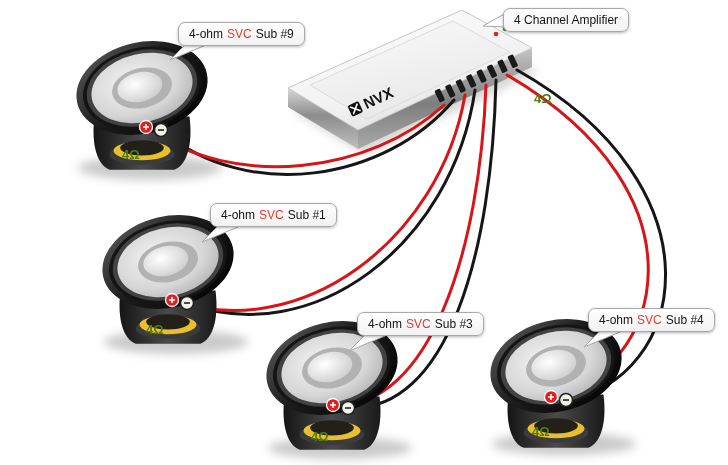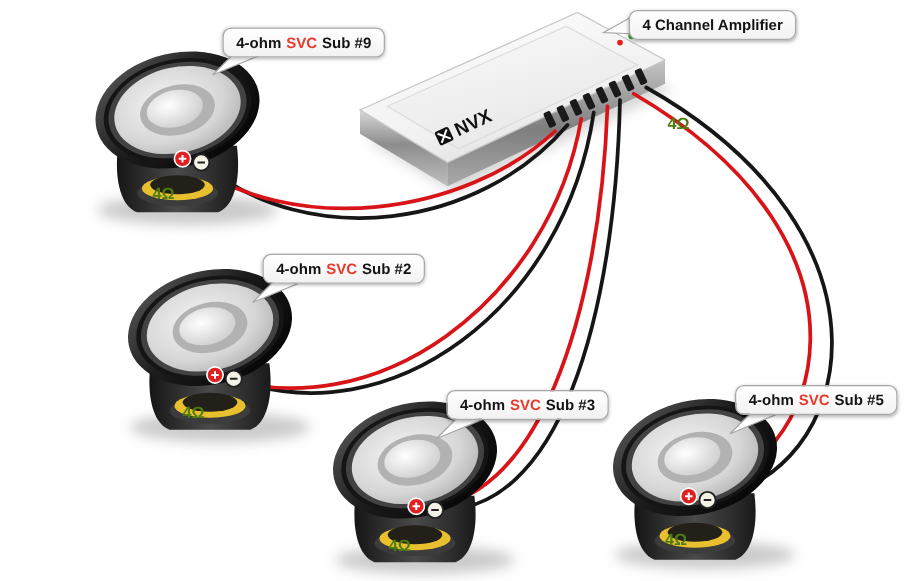--- a/index.html
+++ b/index.html
@@ -4,21 +4,21 @@
 <style>
   * { margin:0; padding:0; box-sizing:border-box; }
   html,body { width:728px; height:465px; background:#fff; overflow:hidden;
               font-family:"Liberation Sans", sans-serif; }
   .stage { position:relative; width:728px; height:465px; background:#fff; }
   .stage > svg { position:absolute; left:0; top:0; }
   .callout {
     position:absolute; display:inline-flex; gap:4px; align-items:center;
     background:linear-gradient(#ffffff,#f2f2f2);
     border:1px solid #a8a8a8; border-radius:7px;
-    padding:4px 10px; font-size:12px; font-weight:bold; color:#141414;
+    padding:4px 10px; font-size:12px; font-weight:normal; color:#141414;
     box-shadow:0 1px 3px rgba(0,0,0,.30); white-space:nowrap; z-index:5;
   }
   .callout .svc { color:#e8392b; }
   .ohm {
     position:absolute; font-size:13px; font-weight:bold; color:#4d7c0f; z-index:4;
   }
 </style>
 </head>
 <body>
 
@@ -160,33 +160,33 @@
       <span>Sub #9</span>
   </div>
 
   <div class="callout" style="left:503px; top:8px;">
     <span>4 Channel Amplifier</span>
   </div>
 
   <div class="callout" style="left:210px; top:203px;">
     <span>4-ohm</span>
       <span class="svc">SVC</span>
-      <span>Sub #2</span>
+      <span>Sub #1</span>
   </div>
 
   <div class="callout" style="left:357px; top:312px;">
     <span>4-ohm</span>
       <span class="svc">SVC</span>
       <span>Sub #3</span>
   </div>
 
   <div class="callout" style="left:588px; top:308px;">
     <span>4-ohm</span>
       <span class="svc">SVC</span>
-      <span>Sub #5</span>
+      <span>Sub #4</span>
   </div>
 
   <div class="ohm" style="left:122px; top:147px;">4Ω</div>
   <div class="ohm" style="left:146px; top:322px;">4Ω</div>
   <div class="ohm" style="left:311px; top:429px;">4Ω</div>
   <div class="ohm" style="left:532px; top:424px;">4Ω</div>
   <div class="ohm" style="left:534px; top:91px;">4Ω</div>
 
 </div>
 

